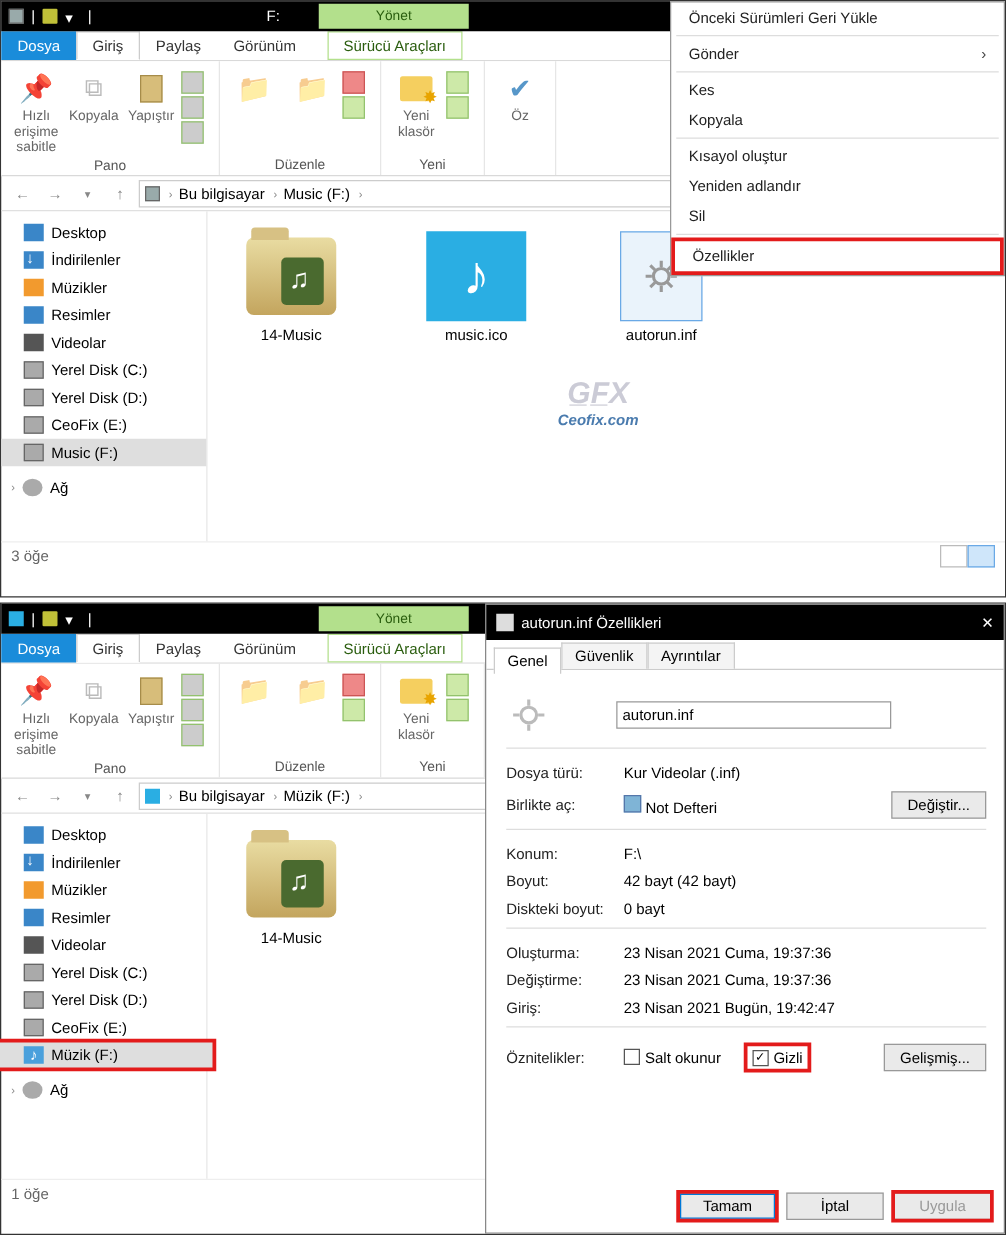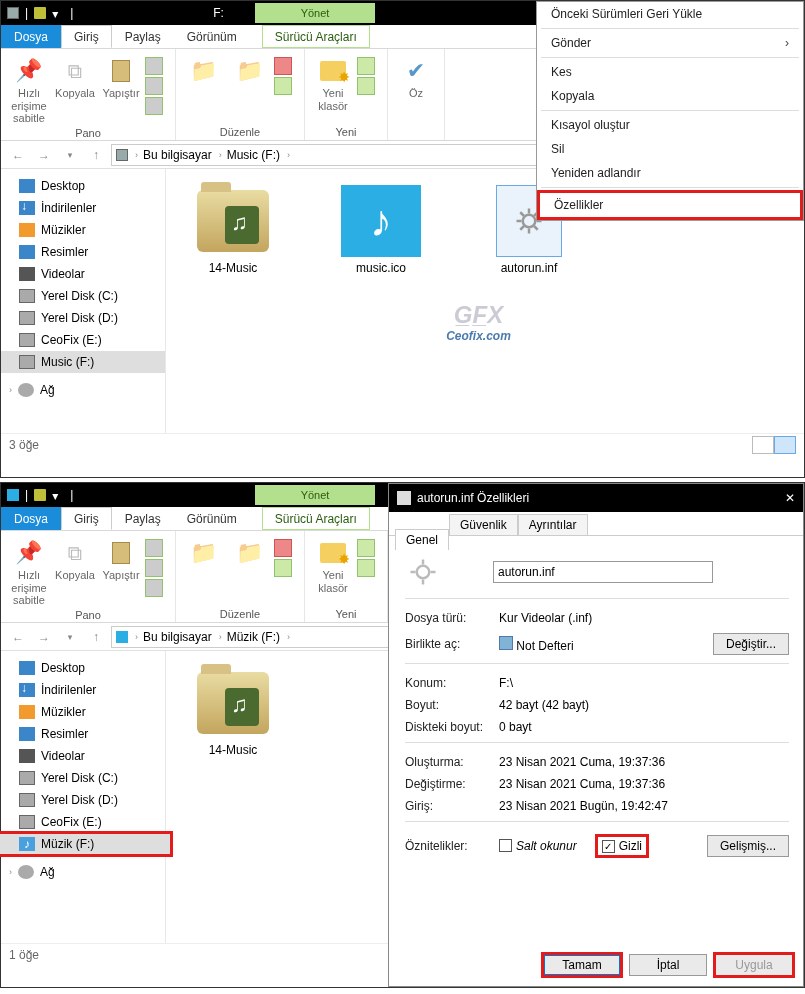--- a/index.html
+++ b/index.html
@@ -82,21 +82,21 @@
   .ctx-sep { height: 1px; background: #ddd; margin: 2px 4px; }
   .ctx-arrow { margin-left: auto; color: #444; }
   .ctx-highlight { border: 3px solid #e31b1b; }
 
   
   .propwin { position: absolute; top: 0; right: 0; width: 416px; height: 504px; background: #fff; border: 1px solid #888; z-index: 10; }
   .propwin .ptitle { height: 28px; background: #000; color: #fff; display: flex; align-items: center; padding: 0 8px; }
   .propwin .ptitle .px { margin-left: auto; }
   .ptabs { height: 24px; border-bottom: 1px solid #ccc; display: flex; padding-left: 6px; gap: 0; }
   .ptab { padding: 0 10px; display: flex; align-items: center; border: 1px solid #ccc; border-bottom: none; background: #f4f4f4; margin-top: 2px; }
-  .ptab.active { background: #fff; position: relative; top: 15px; }
+  .ptab.active { background: #fff; position: relative; top: 4px; }
   .pbody { padding: 18px 14px 10px 16px; }
   .prow { display: flex; align-items: center; margin-bottom: 8px; gap: 8px; }
   .prow .plabel { width: 86px; color: #222; }
   .prow .pval { flex: 1; }
   .name-input { width: 220px; height: 22px; border: 1px solid #999; padding: 0 4px; }
   .psep { height: 1px; background: #ddd; margin: 6px 0 12px 0; }
   .pbtn { height: 22px; padding: 0 12px; border: 1px solid #999; background: #eaeaea; display: inline-flex; align-items: center; }
   .pfoot { position: absolute; bottom: 10px; right: 10px; display: flex; gap: 8px; }
   .cb { width: 13px; height: 13px; border: 1px solid #555; display: inline-flex; align-items: center; justify-content: center; font-size: 10px; }
 
@@ -318,22 +318,22 @@
     <div class="ctx-sep"></div>
     <div class="ctx-item">
         <span>Gönder</span>
         <span class="ctx-arrow">›</span>
       </div>
     <div class="ctx-sep"></div>
     <div class="ctx-item">Kes</div>
     <div class="ctx-item">Kopyala</div>
     <div class="ctx-sep"></div>
     <div class="ctx-item">Kısayol oluştur</div>
+    <div class="ctx-item">Yeniden adlandır</div>
     <div class="ctx-item">Sil</div>
-    <div class="ctx-item">Yeniden adlandır</div>
     <div class="ctx-sep"></div>
     <div class="ctx-item ctx-highlight" style="height:30px;">Özellikler</div>
   </div>
 </div>
 
 <div class="shot shot2">
 
   <div class="titlebar">
     <div class="qat">
       <span class="qat-icon" style="background:#2aaee3;"></span>
@@ -556,21 +556,21 @@
           <div class="plabel">Değiştirme:</div>
           <div class="pval">23 Nisan 2021 Cuma, 19:37:36</div>
         </div>
       <div class="prow">
           <div class="plabel">Giriş:</div>
           <div class="pval">23 Nisan 2021 Bugün, 19:42:47</div>
         </div>
       <div class="psep"></div>
       <div class="prow" style="align-items:center;">
         <div class="plabel">Öznitelikler:</div>
-        <div style="display:flex;align-items:flex-start;gap:4px;font-style:italic;">
+        <div style="display:flex;align-items:flex-start;gap:4px;">
           <span class="cb"></span>
           <span>Salt okunur</span>
         </div>
         <div class="red-box" style="padding:2px 4px;display:flex;align-items:center;gap:4px;margin-left:10px;">
           <span class="cb">✓</span>
           <span>Gizli</span>
         </div>
         <div class="pbtn" style="margin-left:auto;">Gelişmiş...</div>
       </div>
     </div>

